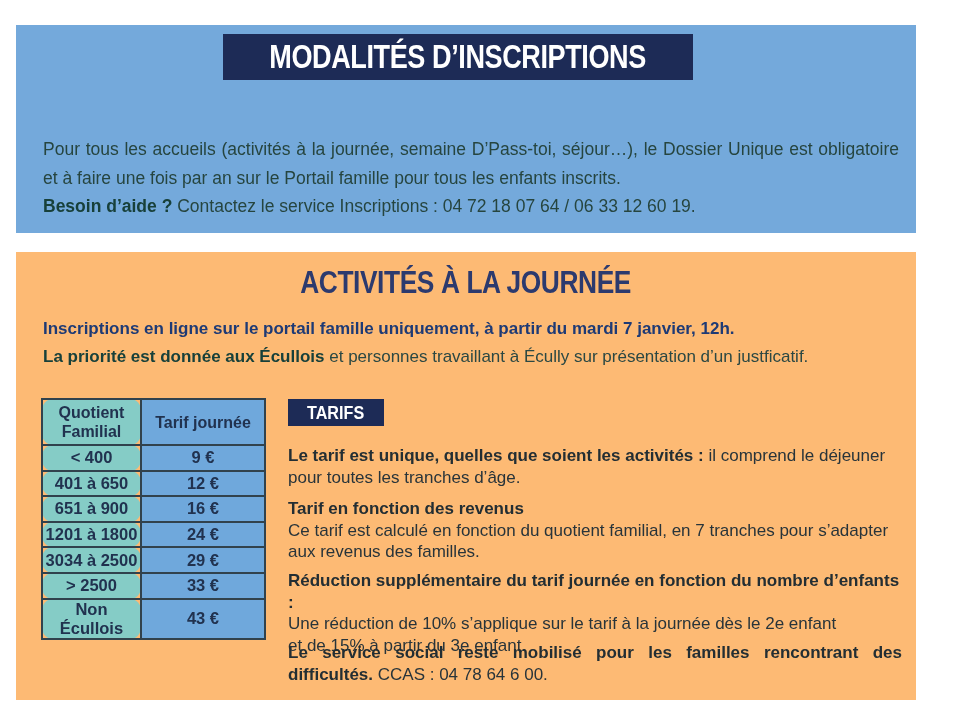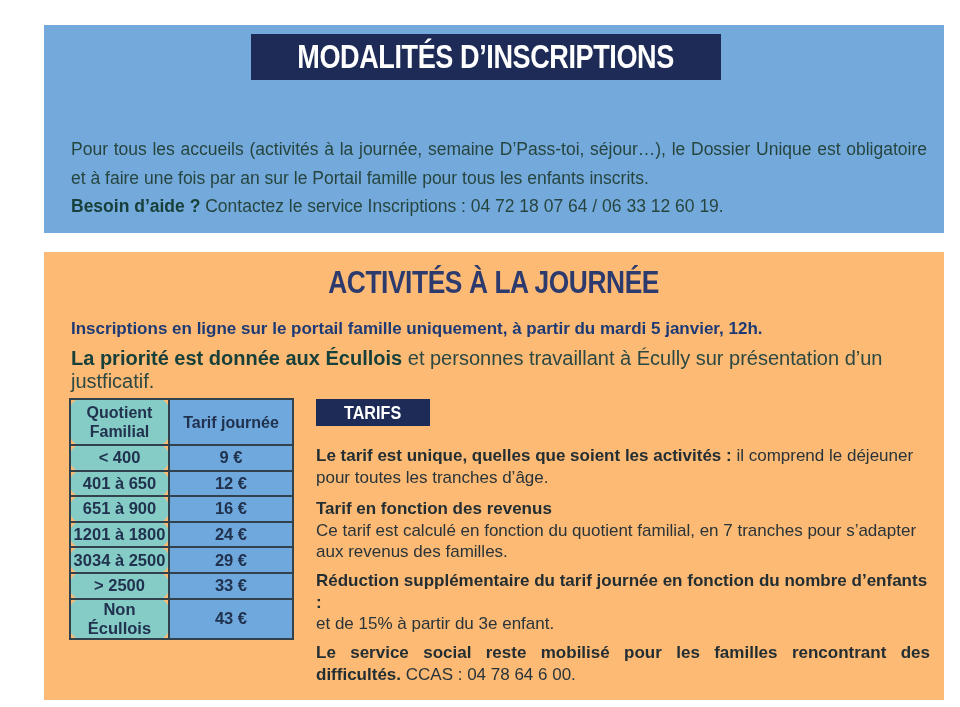--- a/index.html
+++ b/index.html
@@ -1,18 +1,18 @@
 <!DOCTYPE html>
 <html><head>
 <meta charset="utf-8">
 <style>
   * { margin:0; padding:0; box-sizing:border-box; }
   html,body { width:960px; height:707px; overflow:hidden; background:#ffffff;
               font-family:"Liberation Sans", sans-serif; }
-  .panel { position:absolute; left:44px; width:900px; }
+  .panel { position:absolute; left:16px; width:900px; }
   .panel-blue { top:25px; height:208px; background:#74a9db; }
   .panel-teal { top:252px; height:448px; background:#fdba74; }
 
   .title-banner { position:absolute; left:207px; top:9px; width:470px; height:46px;
                   background:#1d2b56; display:flex; align-items:center; justify-content:center; }
   .title-text { color:#ffffff; font-weight:bold; font-size:33px; white-space:nowrap;
                 letter-spacing:-0.5px; transform:scaleX(0.82); transform-origin:center; }
 
   .warning { position:absolute; left:27px; top:78px; font-size:17px; font-weight:bold;
              color:#1c3a78; letter-spacing:0.1px; }
@@ -22,32 +22,32 @@
   .help-line { display:block; text-align:left; }
   .bold-green { font-weight:bold; color:#17403a; }
 
   .section-title-wrap { position:absolute; left:0; top:13px; width:100%; text-align:center; }
   .section-title { display:inline-block; font-size:31px; font-weight:bold; color:#2c3a6e;
                    letter-spacing:-0.5px; transform:scaleX(0.85); transform-origin:center;
                    white-space:nowrap; }
 
   .reg-line { position:absolute; left:27px; top:67px; font-size:17px; font-weight:bold;
               color:#1e3a75; }
-  .priority-line { position:absolute; left:27px; top:95px; font-size:20px; color:#2b4843; }
+  .priority-line { position:absolute; left:27px; top:95px; font-size:17px; color:#2b4843; }
 
   table.pricing { position:absolute; left:25px; top:146px; border-collapse:collapse;
                   table-layout:fixed; width:223px; }
   table.pricing th, table.pricing td { border:2px solid #31424d; text-align:center;
                   vertical-align:middle; color:#21324f; font-weight:bold; }
   table.pricing th { font-size:16px; line-height:19px; height:46px; }
   table.pricing td { font-size:16.5px; height:25.6px; }
   .col-qf  { width:99px;  background:#85ccc6;border-radius:11px; }
   .col-tarif { width:124px; background:#6fa8dc; }
 
-  .tarifs-banner { position:absolute; left:272px; top:147px; width:114px; height:27px;
+  .tarifs-banner { position:absolute; left:272px; top:147px; width:96px; height:27px;
                    background:#1d2b56; display:flex; align-items:center; justify-content:center; }
   .tarifs-text { color:#ffffff; font-weight:bold; font-size:19px; letter-spacing:0px;
                  transform:scaleX(0.85); transform-origin:center; }
 
   .tblock { position:absolute; left:272px; width:614px; font-size:17px; line-height:21.5px;
             color:#28343a; }
   .tblock b { color:#232e33; }
   .b1 { top:193px; }
   .b2 { top:246px; }
   .b3 { top:318px; }
@@ -64,21 +64,21 @@
   <div class="intro">
     <span>Pour tous les accueils (activités à la journée, semaine D’Pass-toi, séjour…), le Dossier Unique est obligatoire et à faire une fois par an sur le Portail famille pour tous les enfants inscrits.</span>
     <span class="help-line"><b class="bold-green">Besoin d’aide ?</b><span> Contactez le service Inscriptions : 04 72 18 07 64 / 06 33 12 60 19.</span></span>
   </div>
 </div>
 
 <div class="panel panel-teal">
   <div class="section-title-wrap">
     <span class="section-title">ACTIVITÉS À LA JOURNÉE</span>
   </div>
-  <div class="reg-line">Inscriptions en ligne sur le portail famille uniquement, à partir du mardi 5 janvier, 12h.</div>
+  <div class="reg-line">Inscriptions en ligne sur le portail famille uniquement, à partir du mardi 7 janvier, 12h.</div>
   <div class="priority-line"><b class="bold-green">La priorité est donnée aux Écullois</b><span> et personnes travaillant à Écully sur présentation d’un justficatif.</span></div>
 
   <table class="pricing">
     <thead>
       <tr>
         <th class="col-qf">Quotient Familial</th>
         <th class="col-tarif">Tarif journée</th>
       </tr>
     </thead>
     <tbody>
@@ -119,17 +119,18 @@
 
   <div class="tblock b1"><b>Le tarif est unique, quelles que soient les activités :</b><span> il comprend le déjeuner pour toutes les tranches d’âge.</span></div>
 
   <div class="tblock b2">
     <b class="blockline">Tarif en fonction des revenus</b>
     <span>Ce tarif est calculé en fonction du quotient familial, en 7 tranches pour s’adapter aux revenus des familles.</span>
   </div>
 
   <div class="tblock b3">
     <b class="blockline">Réduction supplémentaire du tarif journée en fonction du nombre d’enfants :</b>
+    <span class="blockline">Une réduction de 10% s’applique sur le tarif à la journée dès le 2e enfant</span>
     <span class="blockline">et de 15% à partir du 3e enfant.</span>
   </div>
 
   <div class="tblock b4"><b>Le service social reste mobilisé pour les familles rencontrant des difficultés.</b><span> CCAS : 04 78 64 6 00.</span></div>
 </div>
 
 </body></html>

